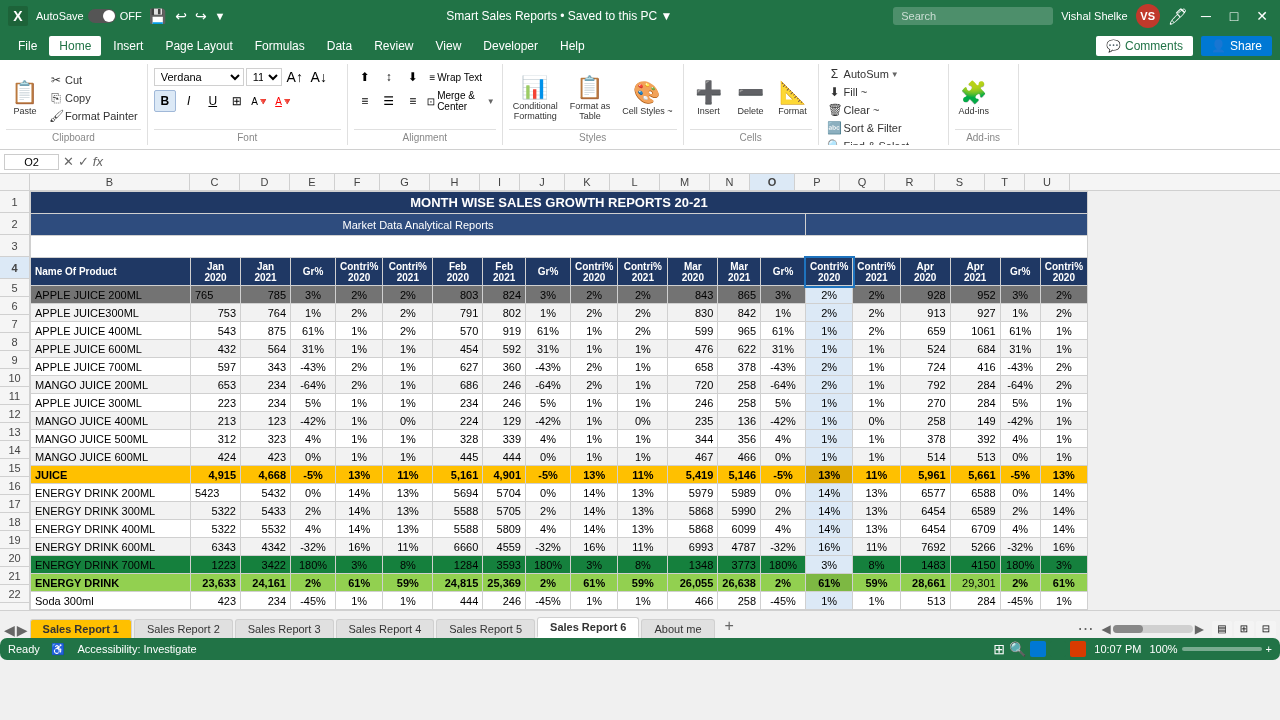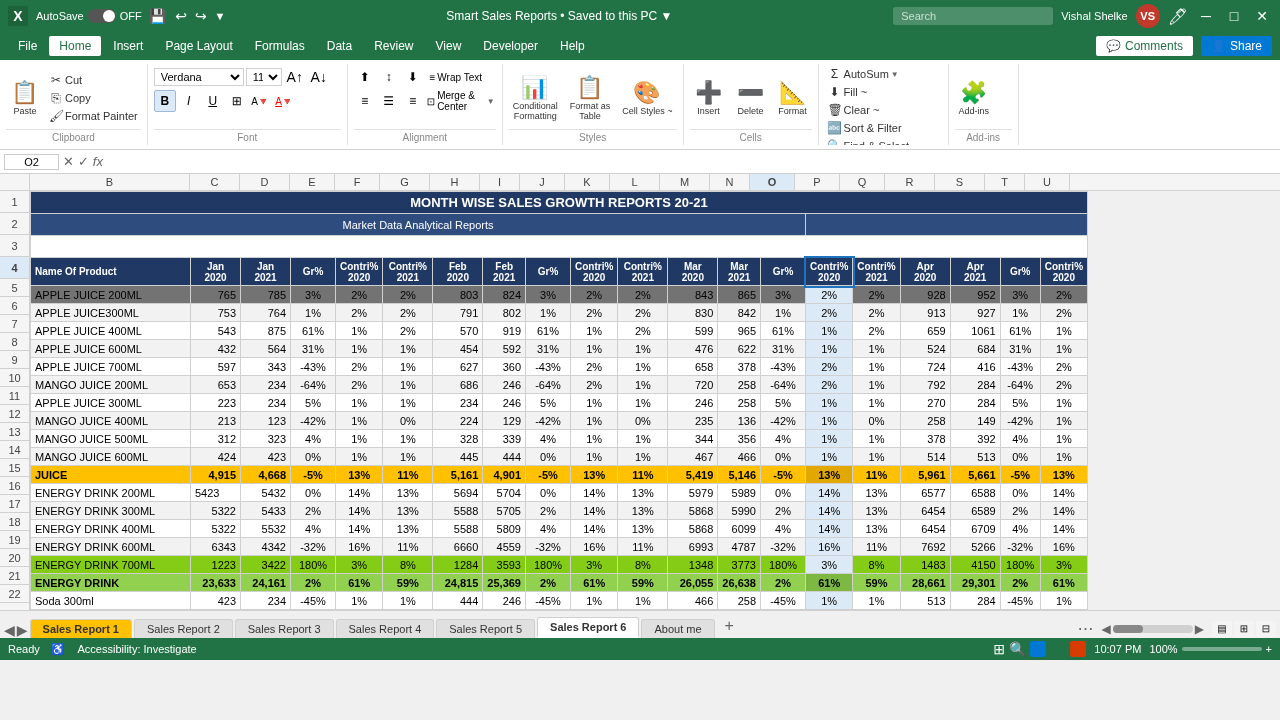--- a/index.html
+++ b/index.html
@@ -169,20 +169,21 @@
     
     #status-bar {
       height: 22px;
       background: #217346;
       color: white;
       display: flex;
       align-items: center;
       padding: 0 8px;
       font-size: 11px;
       gap: 12px;
+      border-radius: 7px;
     }
     #status-bar-right { margin-left: auto; display: flex; align-items: center; gap: 8px; }
     .view-btn { width: 20px; height: 16px; background: rgba(255,255,255,0.3); border-radius: 2px; display: flex; align-items: center; justify-content: center; font-size: 10px; cursor: pointer; }
     .zoom-slider { width: 80px; height: 4px; background: rgba(255,255,255,0.4); border-radius: 2px; }
     .format-btn { width: 22px; height: 22px; border: 1px solid transparent; display: flex; align-items: center; justify-content: center; cursor: pointer; border-radius: 2px; font-size: 12px; }
     .format-btn.active { background: #dce9f6; border-color: #a0b8d8; }
 
     
     #ribbon-content {
       display: flex;
@@ -537,21 +538,21 @@
           <td style="background:#1f3864;color:white;font-weight:bold;font-size:10px;text-align:center;outline:2px solid #1e73be;">Contri%<br>2020</td>
           <td style="background:#1f3864;color:white;font-weight:bold;font-size:10px;text-align:center;">Contri%<br>2021</td>
           <td style="background:#1f3864;color:white;font-weight:bold;font-size:10px;text-align:center;">Apr<br>2020</td>
           <td style="background:#1f3864;color:white;font-weight:bold;font-size:10px;text-align:center;">Apr<br>2021</td>
           <td style="background:#1f3864;color:white;font-weight:bold;font-size:10px;text-align:center;">Gr%</td>
           <td style="background:#1f3864;color:white;font-weight:bold;font-size:10px;text-align:center;">Contri%<br>2020</td>
         </tr>
 
         <tr style="height:18px;background:#737373;">
           <td style="text-align:left;font-size:11px;">APPLE JUICE 200ML</td>
-          <td style="text-align:right;font-size:11px;">765</td>
+          <td style="font-size:11px;">765</td>
               <td style="text-align:right;font-size:11px;">785</td>
               <td style="text-align:center;font-size:11px;">3%</td>
               <td style="text-align:center;font-size:11px;">2%</td>
               <td style="text-align:center;font-size:11px;">2%</td>
           <td style="text-align:right;font-size:11px;">803</td>
               <td style="text-align:right;font-size:11px;">824</td>
               <td style="text-align:center;font-size:11px;">3%</td>
               <td style="text-align:center;font-size:11px;">2%</td>
               <td style="text-align:center;font-size:11px;">2%</td>
           <td style="text-align:right;font-size:11px;">843</td>
@@ -867,21 +868,21 @@
           <td style="text-align:right;font-size:11px;">6993</td>
               <td style="text-align:right;font-size:11px;">4787</td>
               <td style="text-align:center;font-size:11px;">-32%</td>
               <td style="text-align:center;font-size:11px;background:#dce9f6;">16%</td>
               <td style="text-align:center;font-size:11px;">11%</td>
           <td style="text-align:right;font-size:11px;">7692</td>
               <td style="text-align:right;font-size:11px;">5266</td>
               <td style="text-align:center;font-size:11px;">-32%</td>
               <td style="text-align:center;font-size:11px;">16%</td>
         </tr>
-        <tr style="height:18px;background:#84cc16;">
+        <tr style="height:18px;background:#15803d;">
           <td style="text-align:left;font-size:11px;">ENERGY DRINK  700ML</td>
           <td style="text-align:right;font-size:11px;">1223</td>
               <td style="text-align:right;font-size:11px;">3422</td>
               <td style="text-align:center;font-size:11px;">180%</td>
               <td style="text-align:center;font-size:11px;">3%</td>
               <td style="text-align:center;font-size:11px;">8%</td>
           <td style="text-align:right;font-size:11px;">1284</td>
               <td style="text-align:right;font-size:11px;">3593</td>
               <td style="text-align:center;font-size:11px;">180%</td>
               <td style="text-align:center;font-size:11px;">3%</td>
@@ -908,21 +909,21 @@
               <td style="text-align:right;font-size:11px;font-weight:bold;">25,369</td>
               <td style="text-align:center;font-size:11px;font-weight:bold;">2%</td>
               <td style="text-align:center;font-size:11px;font-weight:bold;">61%</td>
               <td style="text-align:center;font-size:11px;font-weight:bold;">59%</td>
           <td style="text-align:right;font-size:11px;font-weight:bold;">26,055</td>
               <td style="text-align:right;font-size:11px;font-weight:bold;">26,638</td>
               <td style="text-align:center;font-size:11px;font-weight:bold;">2%</td>
               <td style="text-align:center;font-size:11px;font-weight:bold;background:#7db843;">61%</td>
               <td style="text-align:center;font-size:11px;font-weight:bold;">59%</td>
           <td style="text-align:right;font-size:11px;font-weight:bold;">28,661</td>
-              <td style="text-align:right;font-size:11px;font-weight:bold;">29,301</td>
+              <td style="text-align:right;font-size:11px;font-weight:normal;">29,301</td>
               <td style="text-align:center;font-size:11px;font-weight:bold;">2%</td>
               <td style="text-align:center;font-size:11px;font-weight:bold;">61%</td>
         </tr>
         <tr style="height:18px;background:white;">
           <td style="text-align:left;font-size:11px;">Soda 300ml</td>
           <td style="text-align:right;font-size:11px;">423</td>
               <td style="text-align:right;font-size:11px;">234</td>
               <td style="text-align:center;font-size:11px;">-45%</td>
               <td style="text-align:center;font-size:11px;">1%</td>
               <td style="text-align:center;font-size:11px;">1%</td>

